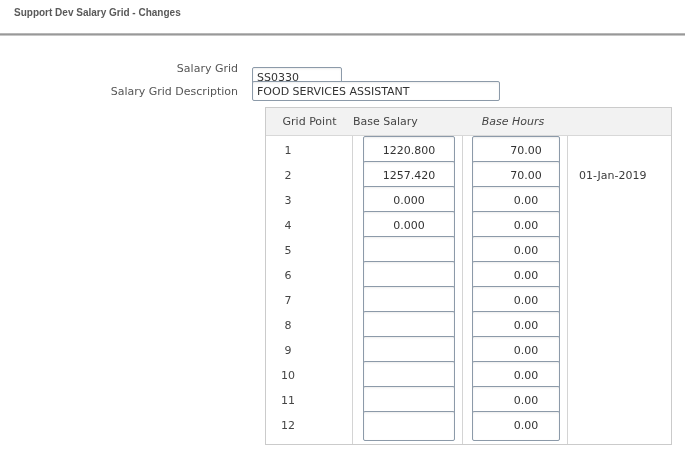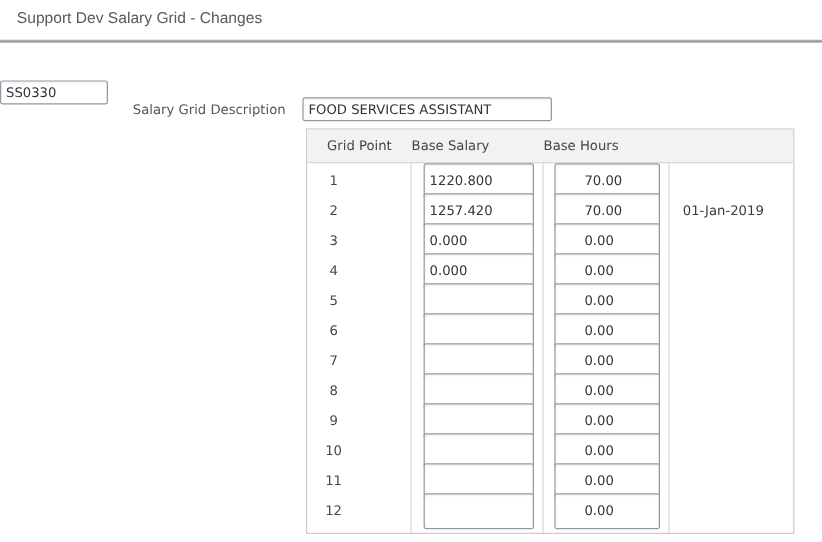--- a/index.html
+++ b/index.html
@@ -5,77 +5,78 @@
   * { margin:0; padding:0; box-sizing:border-box; }
   html,body { background:#fff; }
   body {
     width:685px; height:452px; position:relative; overflow:hidden;
     font-family:"DejaVu Sans","Liberation Sans",sans-serif;
     font-size:11px; color:#444;
   }
   .page-title {
     position:absolute; left:14px; top:7px;
     font-family:"Liberation Sans",sans-serif;
-    font-size:13px; color:#595959;
+    font-size:10px; color:#595959;font-weight:bold;
   }
   .divider {
     position:absolute; left:0; top:33px; width:685px; height:3px;
     background:linear-gradient(to bottom,#c6c6c6,#8f8f8f 60%,#efefef);
   }
   .form-area { position:absolute; left:0; top:58px; width:540px; }
   .form-row { display:flex; align-items:center; height:20px; margin-bottom:3px; }
   .form-label { width:252px; flex:none; text-align:right; padding-right:14px; color:#555; }
   .text-input {
     font-family:"DejaVu Sans","Liberation Sans",sans-serif;
     font-size:11px; color:#333;
     border:1px solid #8c9aa9; border-radius:2px; background:#fff;
     box-shadow:inset 0 1px 2px rgba(0,0,0,0.08);
     padding:2px 4px; height:20px; outline:none;
   }
   .salary-grid-input { width:90px;margin-top:18px; }
-  .desc-input { width:208px; }
+  .desc-input { width:248px; }
   .grid-table {
-    position:absolute; left:255px; top:107px; width:407px;
+    position:absolute; left:265px; top:107px; width:407px;
     border:1px solid #cbcbcb; background:#fff;
   }
   .thead {
     display:flex; align-items:center; height:28px;
     background:#f2f2f2; border-bottom:1px solid #d8d8d8; color:#454545;
   }
   .th-point { width:87px; flex:none; text-align:center; }
   .th-salary { width:110px; flex:none; padding-right:7px; }
-  .th-hours { width:105px; flex:none; text-align:left; padding-right:5px; }
+  .th-hours { width:105px; flex:none; text-align:center; padding-right:5px;font-style:italic; }
   .th-date { flex:1; text-align:center; }
   .tbody {
     padding:2px 0 6px; position:relative;
     background-image:
       linear-gradient(#d4d4d4,#d4d4d4),
       linear-gradient(#d4d4d4,#d4d4d4),
       linear-gradient(#d4d4d4,#d4d4d4);
     background-size:1px 100%,1px 100%,1px 100%;
     background-position:86px 0,196px 0,301px 0;
     background-repeat:no-repeat;
   }
   .row { display:flex; align-items:center; height:25px; }
   .c-point { width:87px; flex:none; text-align:center; padding-right:43px; color:#454545; }
   .c-salary { width:110px; flex:none; }
   .c-hours { width:105px; flex:none; }
   .c-date { flex:1; padding-left:11px; color:#3a3a3a; }
-  .num-input { height:30px; text-align:left; padding:1px 4px; }
+  .num-input { height:30px; text-align:center; padding:1px 4px; }
   .salary-input { width:92px; margin-left:10px; }
   .hours-input { width:88px; margin-left:9px;padding-left:24px; }
 </style>
 </head>
 <body>
 
 <div class="page-title">Support Dev Salary Grid - Changes</div>
 <div class="divider"></div>
 
 <div class="form-area">
   <div class="form-row">
+    <label class="form-label">Salary Grid</label>
     <input type="text" class="text-input salary-grid-input" value="SS0330" style="">
   </div>
   <div class="form-row">
     <label class="form-label">Salary Grid Description</label>
     <input type="text" class="text-input desc-input" value="FOOD SERVICES ASSISTANT" style="">
   </div>
 </div>
 
 <div class="grid-table">
   <div class="thead">

